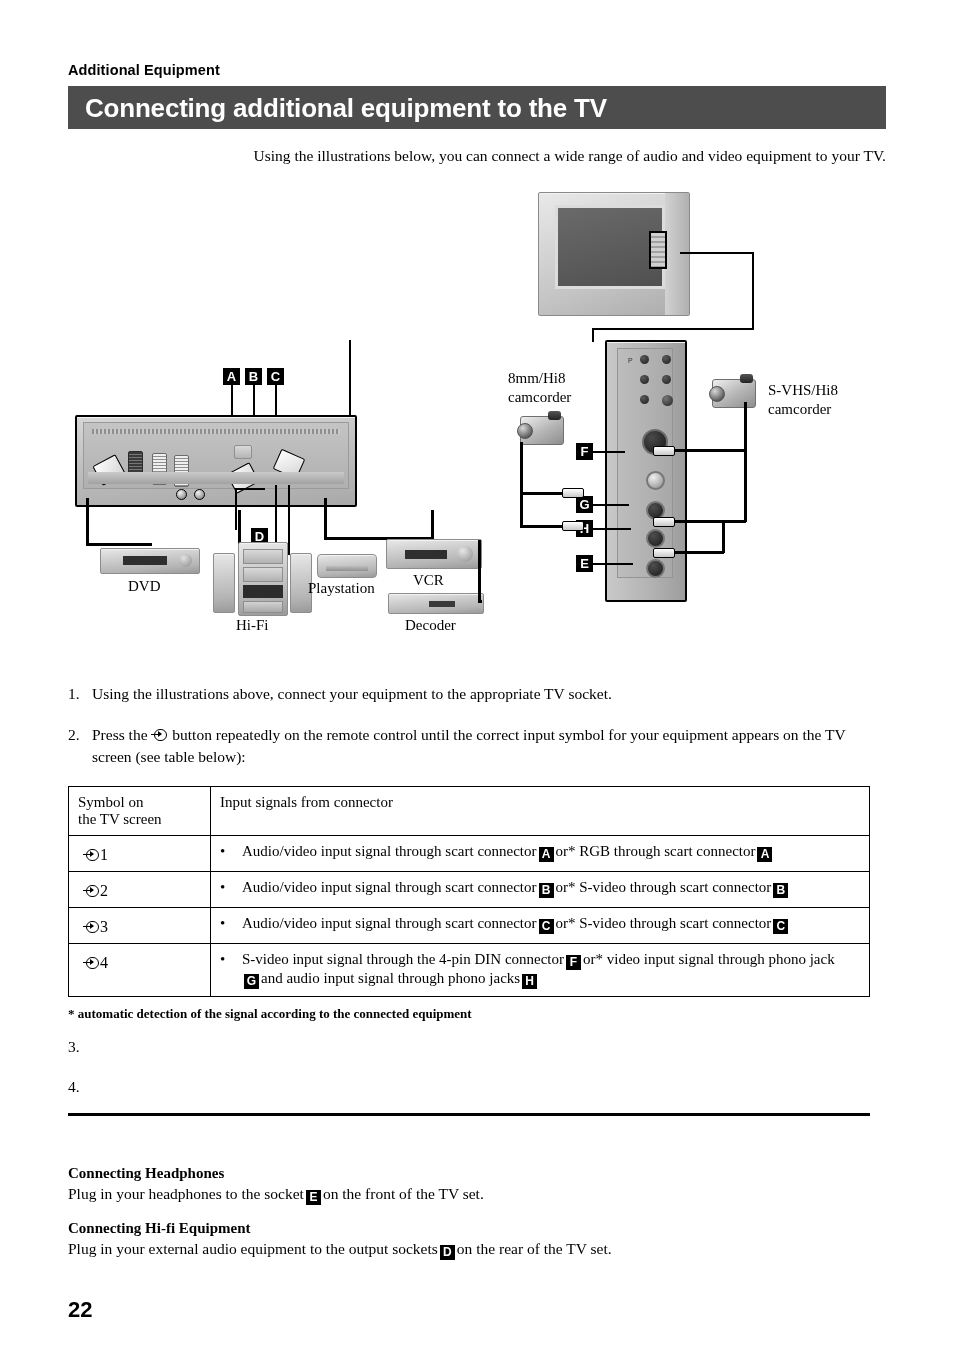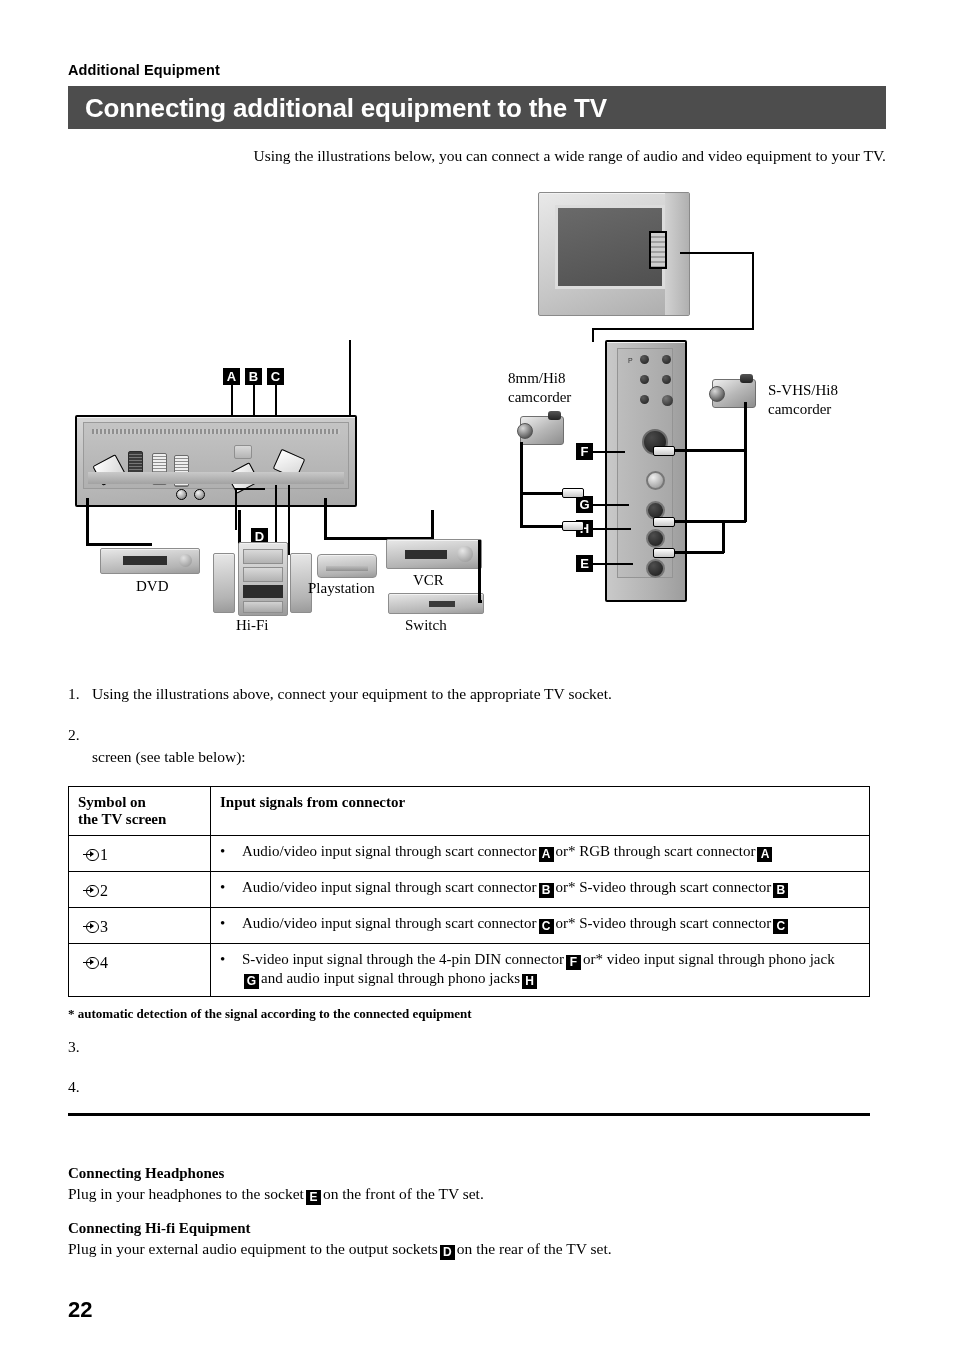--- a/index.html
+++ b/index.html
@@ -157,21 +157,21 @@
   .isym b{position:absolute;left:0;top:5px;width:10px;height:1.4px;background:#000;}
   .isym b::after{content:"";position:absolute;right:-1px;top:-2.6px;
     border-left:4px solid #000;border-top:3px solid transparent;border-bottom:3px solid transparent;}
   .tvsym{display:inline-block;width:14px;height:11px;border:1.4px solid #000;
     border-radius:3px 3px 5px 5px;vertical-align:-2px;box-sizing:border-box;}
 
   
   .tbl{position:absolute;left:68px;top:786px;width:802px;border-collapse:collapse;}
   .tbl td,.tbl th{border:1.2px solid #000;vertical-align:top;padding:7px 9px;
     font-size:15px;text-align:left;}
-  .tbl th{font-weight:bold;font-family:"Liberation Serif",serif;}
+  .tbl th{font-weight:normal;font-family:"Liberation Serif",serif;}
   .tbl .c1{width:118px;text-align:left;}
   .tbl .symcell{font-size:16px;padding-top:10px;padding-left:14px;}
   .bullet{display:inline-block;width:22px;}
 
   .foot-note{position:absolute;left:68px;top:1006px;font-size:13px;font-weight:bold;
     font-family:"Liberation Serif",serif;}
   .rule{position:absolute;left:68px;top:1113px;width:802px;height:2.6px;background:#000;}
 
   .sub-h{position:absolute;font-family:"Liberation Serif",serif;font-weight:bold;font-size:15px;}
   .pageno{position:absolute;left:68px;top:1297px;
@@ -231,21 +231,21 @@
     <div class="wire" style="left:256px;top:357px;width:110px;height:3.4px;"></div>
     <div class="wire" style="left:363px;top:330px;width:3.4px;height:30px;"></div>
     <div class="wire" style="left:170px;top:330px;width:3.4px;height:36px;"></div>
     <div class="wire" style="left:170px;top:363px;width:52px;height:3.4px;"></div>
     <div class="wire" style="left:219px;top:363px;width:3.4px;height:12px;"></div>
 
     <div class="dev" style="left:32px;top:368px;width:98px;height:24px;">
       <div style="position:absolute;left:22px;top:7px;width:44px;height:9px;background:#2f2f2f;"></div>
       <div style="position:absolute;right:7px;top:5px;width:13px;height:13px;border-radius:50%;background:radial-gradient(circle at 35% 30%,#e2e2e2,#8b8b8b);"></div>
     </div>
-    <div class="lbl" style="left:60px;top:398px;margin-left:8px;">DVD</div>
+    <div class="lbl" style="left:60px;top:398px;">DVD</div>
 
     <div class="dev" style="left:145px;top:373px;width:20px;height:58px;"></div>
     <div class="dev" style="left:222px;top:373px;width:20px;height:58px;"></div>
     <div class="dev" style="left:170px;top:362px;width:48px;height:72px;">
       <div style="position:absolute;left:4px;top:6px;right:4px;height:13px;background:linear-gradient(#d9d9d9,#b2b2b2);border:1px solid #8e8e8e;"></div>
       <div style="position:absolute;left:4px;top:24px;right:4px;height:13px;background:linear-gradient(#d9d9d9,#b2b2b2);border:1px solid #8e8e8e;"></div>
       <div style="position:absolute;left:4px;top:42px;right:4px;height:13px;background:#2c2c2c;"></div>
       <div style="position:absolute;left:4px;top:58px;right:4px;height:10px;background:linear-gradient(#d2d2d2,#a8a8a8);border:1px solid #8e8e8e;"></div>
     </div>
     <div class="lbl" style="left:168px;top:437px;">Hi-Fi</div>
@@ -257,21 +257,21 @@
 
     <div class="dev" style="left:318px;top:359px;width:94px;height:28px;">
       <div style="position:absolute;left:18px;top:10px;width:42px;height:9px;background:#2f2f2f;"></div>
       <div style="position:absolute;right:8px;top:6px;width:16px;height:16px;border-radius:50%;background:radial-gradient(circle at 35% 30%,#e7e7e7,#8b8b8b);"></div>
     </div>
     <div class="lbl" style="left:345px;top:392px;">VCR</div>
 
     <div class="dev" style="left:320px;top:413px;width:94px;height:19px;">
       <div style="position:absolute;left:40px;top:7px;width:26px;height:6px;background:#3a3a3a;"></div>
     </div>
-    <div class="lbl" style="left:337px;top:437px;">Switch</div>
+    <div class="lbl" style="left:337px;top:437px;">Decoder</div>
     <div class="wire" style="left:410px;top:360px;width:3.4px;height:62px;"></div>
     <div class="wire" style="left:410px;top:420px;width:4px;height:3.4px;"></div>
 
     <div class="dev" id="flat-tv">
       <div class="sidecol"></div>
       <div class="screen"></div>
       <div class="panelbox"></div>
     </div>
 
     <div class="wire" style="left:612px;top:72px;width:74px;height:2.4px;"></div>
@@ -337,20 +337,25 @@
     <div class="rcaplug" style="left:585px;top:368px;"></div>
     <div class="rcaplug" style="left:494px;top:308px;"></div>
     <div class="rcaplug" style="left:494px;top:341px;"></div>
   </div>
 
 
   <div class="num" style="left:68px;top:685px;">1.</div>
   <div class="step-txt" style="left:92px;top:685px;width:794px;">Using the illustrations above, connect your equipment to the appropriate TV socket.</div>
 
   <div class="num" style="left:68px;top:726px;">2.</div>
+  <div class="step-txt" style="left:92px;top:726px;width:800px;">
+    <span>Press the</span>
+    <span class="isym"><i></i><b></b></span>
+    <span>button repeatedly on the remote control until the correct input symbol for your equipment appears on the TV</span>
+  </div>
   <div class="step-txt" style="left:92px;top:748px;">screen (see table below):</div>
 
   <table class="tbl">
     <tbody>
         <tr>
       <th class="c1">
         <div>Symbol on</div>
         <div>the TV screen</div>
       </th>
       <th>Input signals from connector</th>

